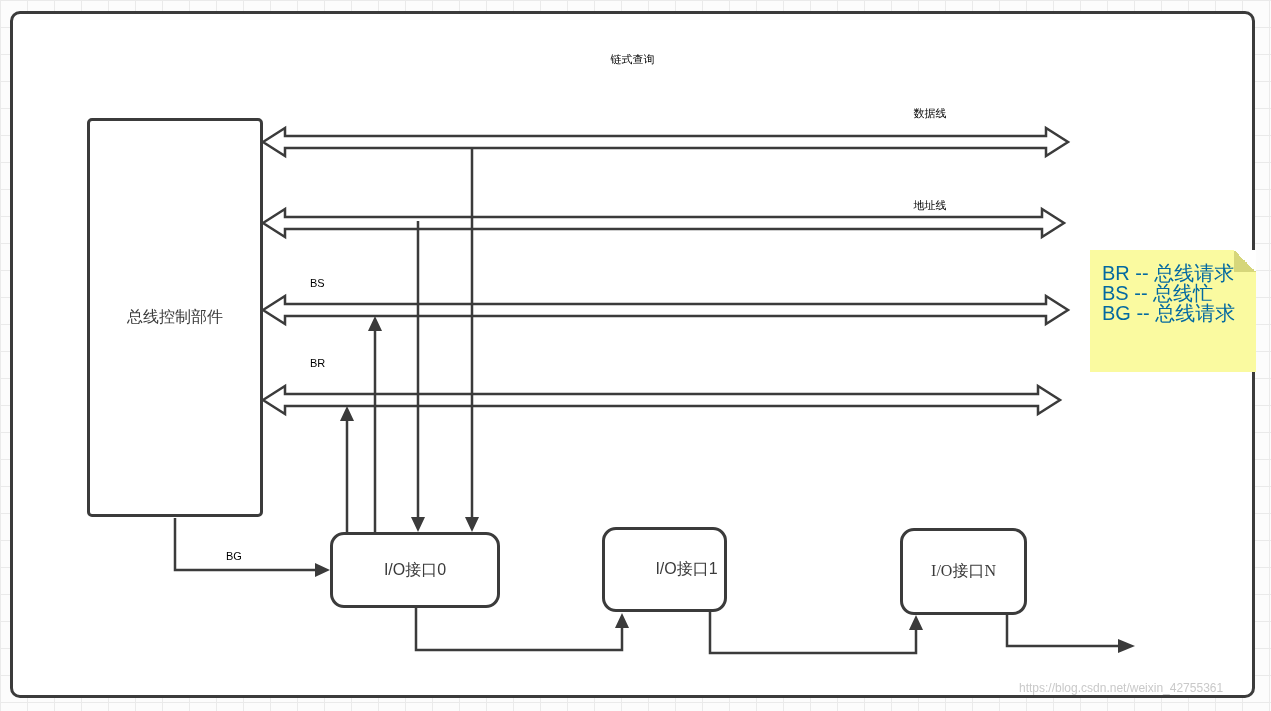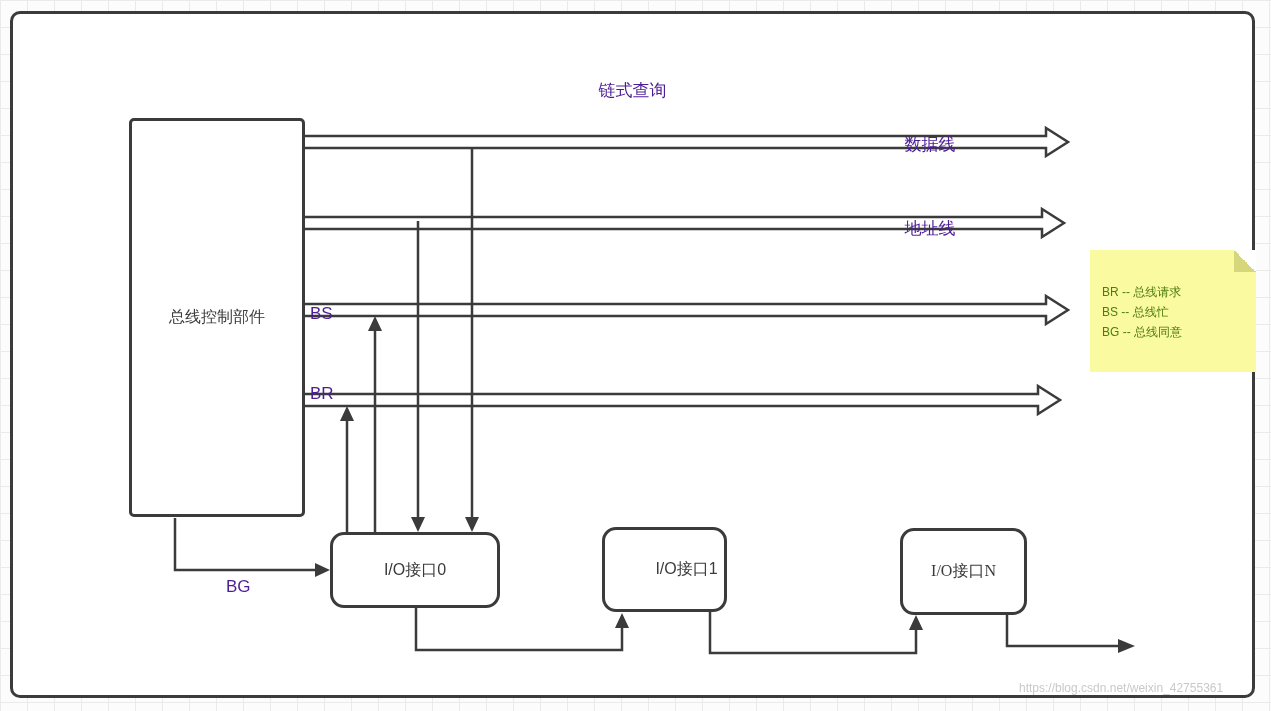--- a/index.html
+++ b/index.html
@@ -12,41 +12,41 @@
       linear-gradient(90deg, #eaeaea 1px, transparent 1px);
     background-size:27px 27px;
     position:relative;
     color:#3b3b3b;
   }
   .canvas{
     position:absolute; left:10px; top:11px; width:1245px; height:687px;
     background:#ffffff; border:3px solid #3b3b3b; border-radius:10px;
   }
   svg.wires{ position:absolute; left:0; top:0; width:1271px; height:711px; }
-  .lbl{ position:absolute; font-size:17px; color:#4c1d95; white-space:nowrap;margin-top:27px; }
+  .lbl{ position:absolute; font-size:11px; color:#000000; white-space:nowrap; }
   .center{ text-align:center; }
   .node{
     position:absolute; background:#fff; border:3px solid #3b3b3b; border-radius:14px;
     display:flex; align-items:center; justify-content:center;
     font-size:16px; color:#3b3b3b;
   }
-  #controller{ left:87px; top:118px; width:176px; height:399px; border-radius:5px;margin-left:42px; }
+  #controller{ left:87px; top:118px; width:176px; height:399px; border-radius:5px; }
   #io0{ left:330px; top:532px; width:170px; height:76px; }
   #io1{ left:602px; top:527px; width:125px; height:85px;padding-left:44px; }
   #ioN{ left:900px; top:528px; width:127px; height:87px;font-family:Liberation Serif, serif; }
   #title{ left:570px; top:52px; width:125px; }
   #lbl-data{ left:880px; top:106px; width:100px; }
-  #lbl-addr{ left:880px; top:190px; width:100px; }
+  #lbl-addr{ left:880px; top:198px; width:100px; }
   #lbl-bs{ left:310px; top:277px; }
   #lbl-br{ left:310px; top:357px; }
   #lbl-bg{ left:226px; top:550px; }
   .note{
     position:absolute; left:1090px; top:250px; width:166px; height:122px;
-    background:#fafaa0; padding:32px 10px 0 12px;
-    font-size:12px; line-height:20px; color:#4d7c0f;
+    background:#fafaa0; padding:13px 10px 0 12px;
+    font-size:20px; line-height:20px; color:#0369a1;
   }
   .note .fold{
     position:absolute; right:0; top:0; width:22px; height:22px;
     background:linear-gradient(to bottom left, #ffffff 0 50%, #d6d67a 50% 100%);
   }
   .watermark{
     position:absolute; left:1019px; top:681px; width:280px;
     font-size:12px; color:#c9c9c9; white-space:nowrap; overflow:hidden;
   }
 </style>
@@ -103,16 +103,16 @@
   <span>I/O接口1</span>
 </div>
 <div id="ioN" class="node">
   <span>I/O接口N</span>
 </div>
 
 <div class="note">
   <div class="fold"></div>
   <div>BR -- 总线请求</div>
   <div>BS -- 总线忙</div>
-  <div>BG -- 总线同意</div>
+  <div>BG -- 总线请求</div>
 </div>
 
 <div class="watermark">https://blog.csdn.net/weixin_42755361</div>
 
 </body></html>

